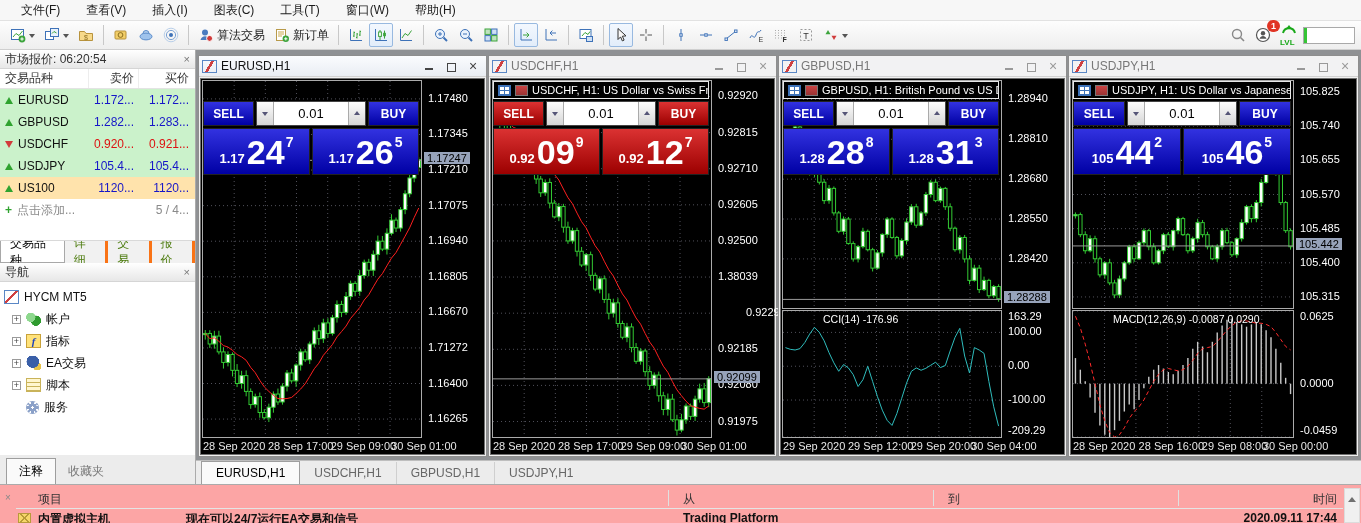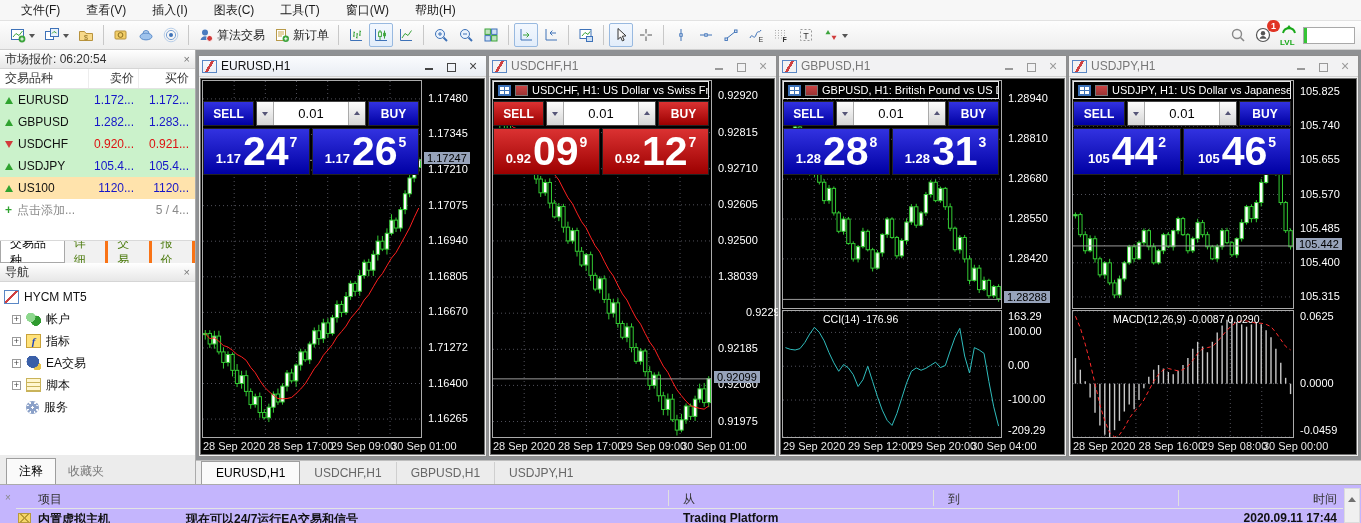--- a/index.html
+++ b/index.html
@@ -143,32 +143,32 @@
                 align-items:center;justify-content:center;padding:0;}
   .tw-dn{border-right:1px solid #AAA;}
   .tw-up{border-left:1px solid #AAA;}
   .tri-dn{width:0;height:0;border:3.5px solid transparent;border-top:4.5px solid #557;margin-top:4px;}
   .tri-up{width:0;height:0;border:3.5px solid transparent;border-bottom:4.5px solid #557;margin-bottom:4px;}
   .tw-val{flex:1;text-align:center;font-size:13px;color:#000;line-height:23px;}
   .tw-row2{display:flex;height:47px;gap:2px;margin-top:2px;}
   .tw-price{flex:1;background:linear-gradient(var(--c1),var(--c2));color:#fff;display:flex;
             align-items:center;justify-content:center;border:1px solid #222;}
   .p-small{font-size:13px;font-weight:bold;align-self:flex-end;margin-bottom:8px;margin-right:2px;}
-  .p-big{font-size:41px;font-weight:bold;line-height:1;}
+  .p-big{font-size:34px;font-weight:bold;line-height:1;}
   .p-sup{font-size:14px;font-weight:bold;align-self:flex-start;margin-top:5px;margin-left:1px;}
 
   
   .chart-tabbar{position:absolute;left:196px;top:460px;right:0;height:24px;background:#ECECEC;
                 border-top:1px solid #BEBEBE;display:flex;align-items:flex-end;padding-left:5px;}
   .ctab{padding:4px 14px;color:#666;}
   .ctab:not(.active)+.ctab:not(.active){border-left:1px solid #CFCFCF;}
   .ctab.active{background:#FAFAFA;border:1px solid #9E9E9E;border-bottom:none;color:#000;}
 
   
-  .toolbox{position:absolute;top:484px;left:0;right:0;height:39px;background:#c4b5fd;
+  .toolbox{position:absolute;top:484px;left:0;right:0;height:39px;background:#fca5a5;
            border-top:1px solid #ABABAB;}
   .tb-close{position:absolute;left:5px;top:7px;color:#888;font-size:10px;}
   .tb-close::before{content:"×";}
   .tb-header{position:absolute;top:3px;left:16px;right:18px;height:21px;border-bottom:1px solid #E4E4E4;
              color:#333;}
   .tb-col{position:absolute;top:3px;}
   .tb-div{position:absolute;top:2px;width:1px;height:16px;background:#E0E0E0;}
   .tb-row{position:absolute;top:26px;left:16px;right:18px;height:16px;color:#111;font-weight:bold;}
   .tb-cell{position:absolute;top:0;white-space:nowrap;}
   .envelope{position:absolute;top:2px;width:13px;height:10px;background:#F6D66A;border:1px solid #B89A3A;

